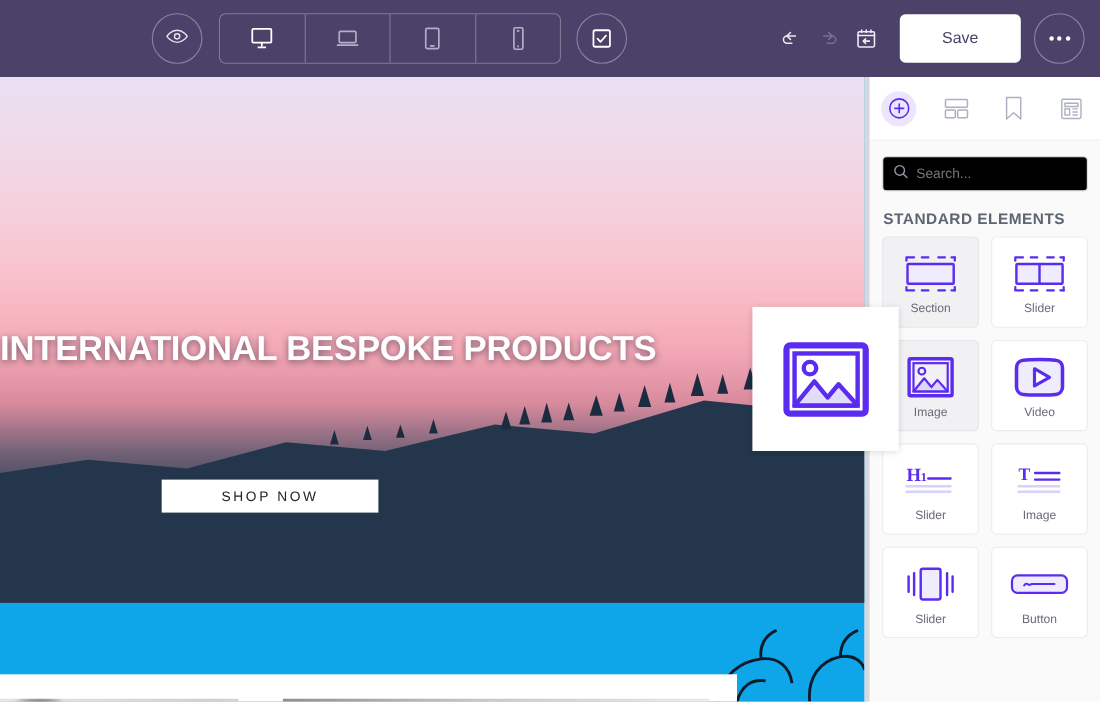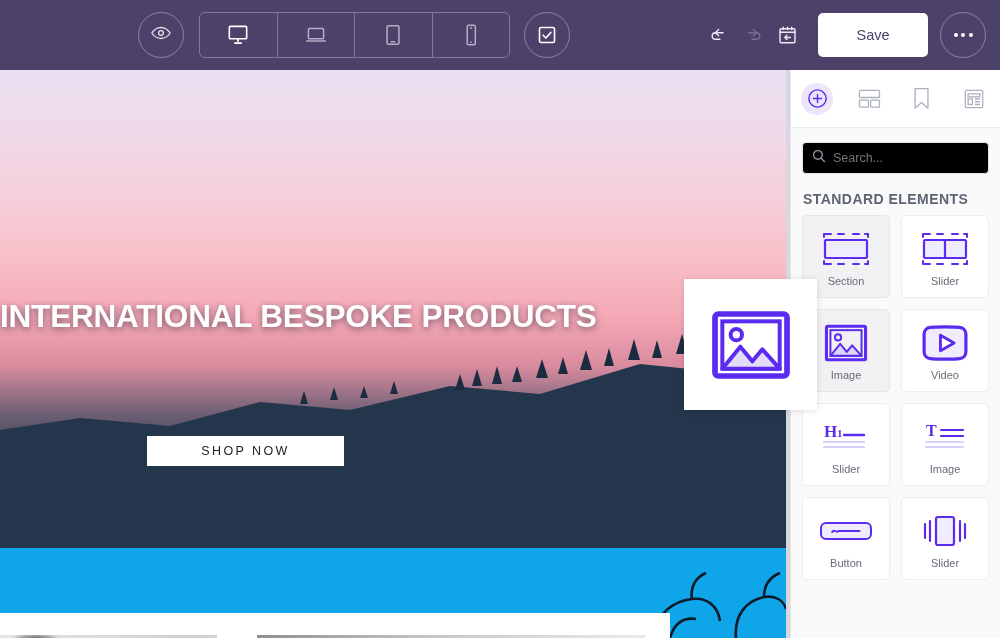--- a/index.html
+++ b/index.html
@@ -473,35 +473,35 @@
               <text x="7" y="16" font-family="'Liberation Serif', serif" font-size="16" font-weight="bold" fill="#5b2bef">T</text>
               <path d="M22 10h22M22 16h22" stroke="#5b2bef" stroke-width="2.2" stroke-linecap="round"></path>
               <path d="M7 22h37M7 27h37" stroke="#d9d2f8" stroke-width="2.2" stroke-linecap="round"></path>
             </svg>
           </span>
           <span class="el-lbl">Image</span>
         </div>
 
         <div class="el-card">
           <span class="el-ico">
+            <svg width="52" height="36" viewBox="0 0 52 36" fill="none">
+              <rect x="17" y="4" width="18" height="28" rx="2" fill="#efecfd" stroke="#5b2bef" stroke-width="2.2"></rect>
+              <path d="M11 8v20M6 11v14M41 8v20M46 11v14" stroke="#5b2bef" stroke-width="2.2" stroke-linecap="round"></path>
+            </svg>
+          </span>
+          <span class="el-lbl">Slider</span>
+        </div>
+
+        <div class="el-card">
+          <span class="el-ico">
             <svg width="56" height="28" viewBox="0 0 56 28" fill="none">
               <rect x="3" y="6" width="50" height="16" rx="5" fill="#efecfd" stroke="#5b2bef" stroke-width="2"></rect>
               <path d="M14 15.2c2.6-4.2 4.2 1.6 6.6-1.2h21" stroke="#5b2bef" stroke-width="1.8" stroke-linecap="round" fill="none"></path>
             </svg>
           </span>
           <span class="el-lbl">Button</span>
         </div>
 
-        <div class="el-card">
-          <span class="el-ico">
-            <svg width="52" height="36" viewBox="0 0 52 36" fill="none">
-              <rect x="17" y="4" width="18" height="28" rx="2" fill="#efecfd" stroke="#5b2bef" stroke-width="2.2"></rect>
-              <path d="M11 8v20M6 11v14M41 8v20M46 11v14" stroke="#5b2bef" stroke-width="2.2" stroke-linecap="round"></path>
-            </svg>
-          </span>
-          <span class="el-lbl">Slider</span>
-        </div>
-
       </div>
     </div>
   </div>
 
 </div>
 
 </body></html>

